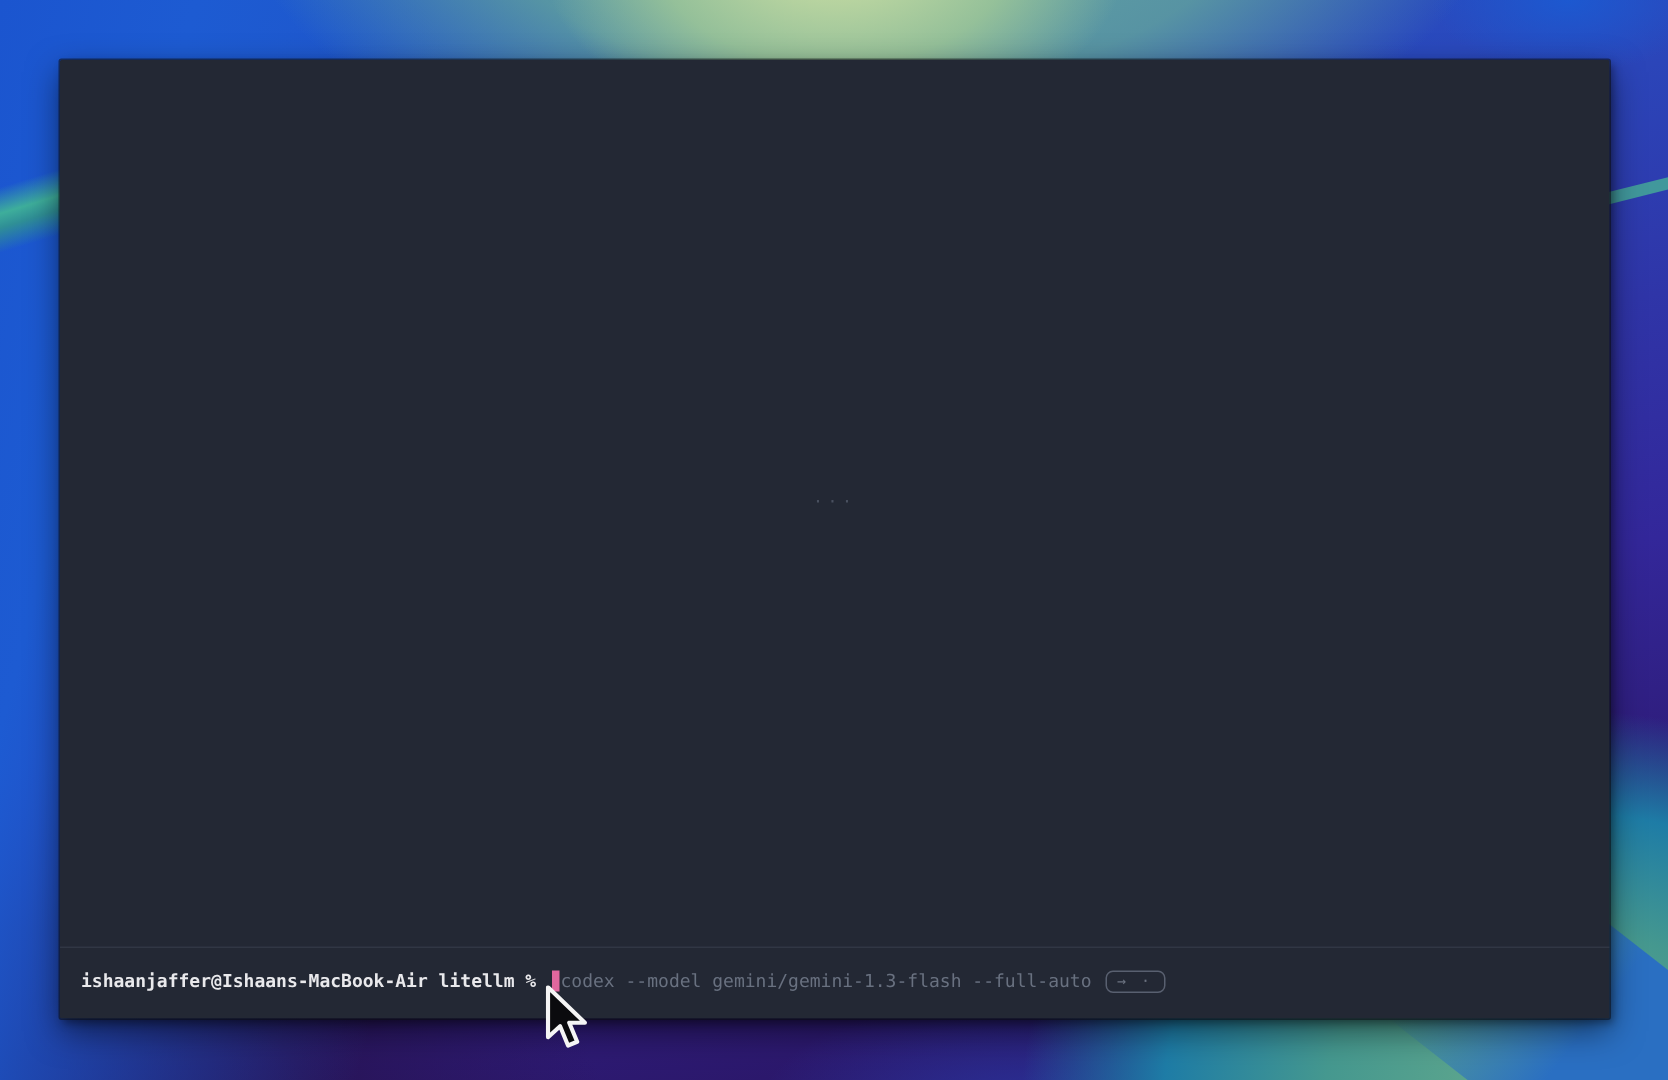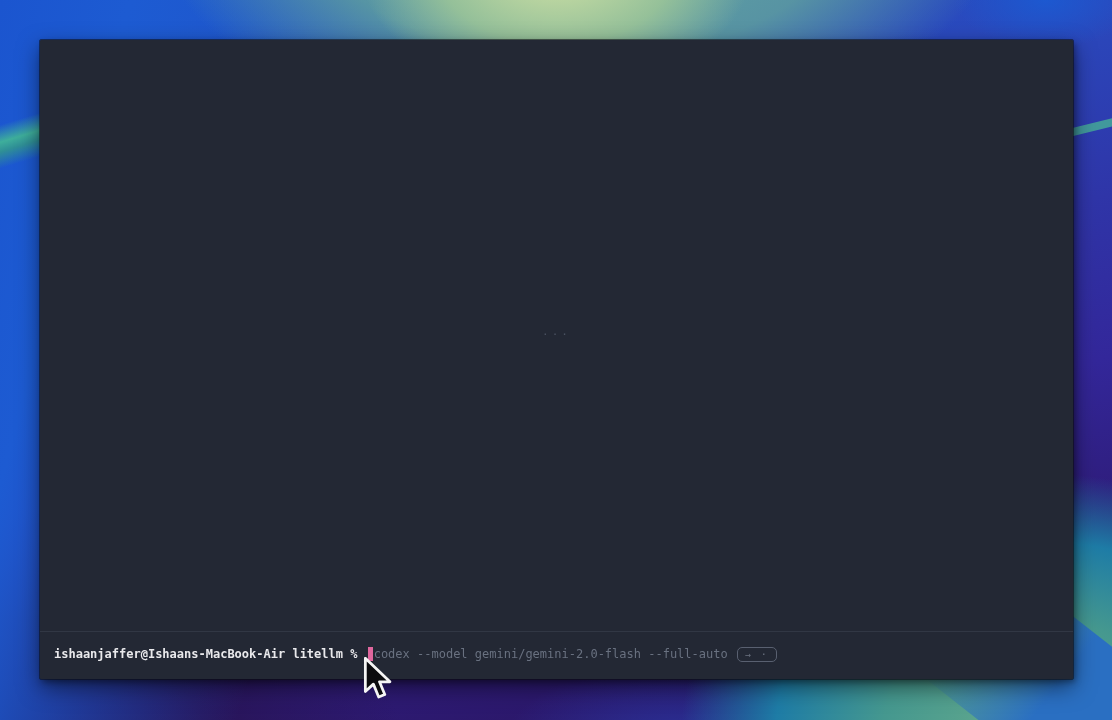--- a/index.html
+++ b/index.html
@@ -76,20 +76,20 @@
   <div class="stripe-right"></div>
   <div class="wedge-bottom-right"></div>
 </div>
 
 <div class="terminal" style="background: rgb(35, 40, 52);">
   <div class="center-indicator">···</div>
   <div class="divider"></div>
   <div class="prompt-row">
     <span class="prompt-text">ishaanjaffer@Ishaans-MacBook-Air litellm % </span>
     <span class="beam-cursor" style="background: rgb(224, 103, 158);"></span>
-    <span class="suggestion-text" style="color: rgb(105, 113, 128);">codex --model gemini/gemini-2.0-flash --full-auto</span>
+    <span class="suggestion-text" style="color: rgb(105, 113, 128);">codex --model gemini/gemini-1.3-flash --full-auto</span>
     <span class="hint-badge">→ ·</span>
   </div>
 </div>
 
 <svg class="mouse-pointer" viewBox="0 0 26 40" xmlns="http://www.w3.org/2000/svg">
   <path d="M2 1 L2 30 L9 23.6 L13.6 34.8 L18.9 32.6 L14.3 21.6 L23.4 21.6 Z" fill="#0b0b0e" stroke="#f5f5f5" stroke-width="2.4" stroke-linejoin="round"></path>
 </svg>
 
 </body></html>

